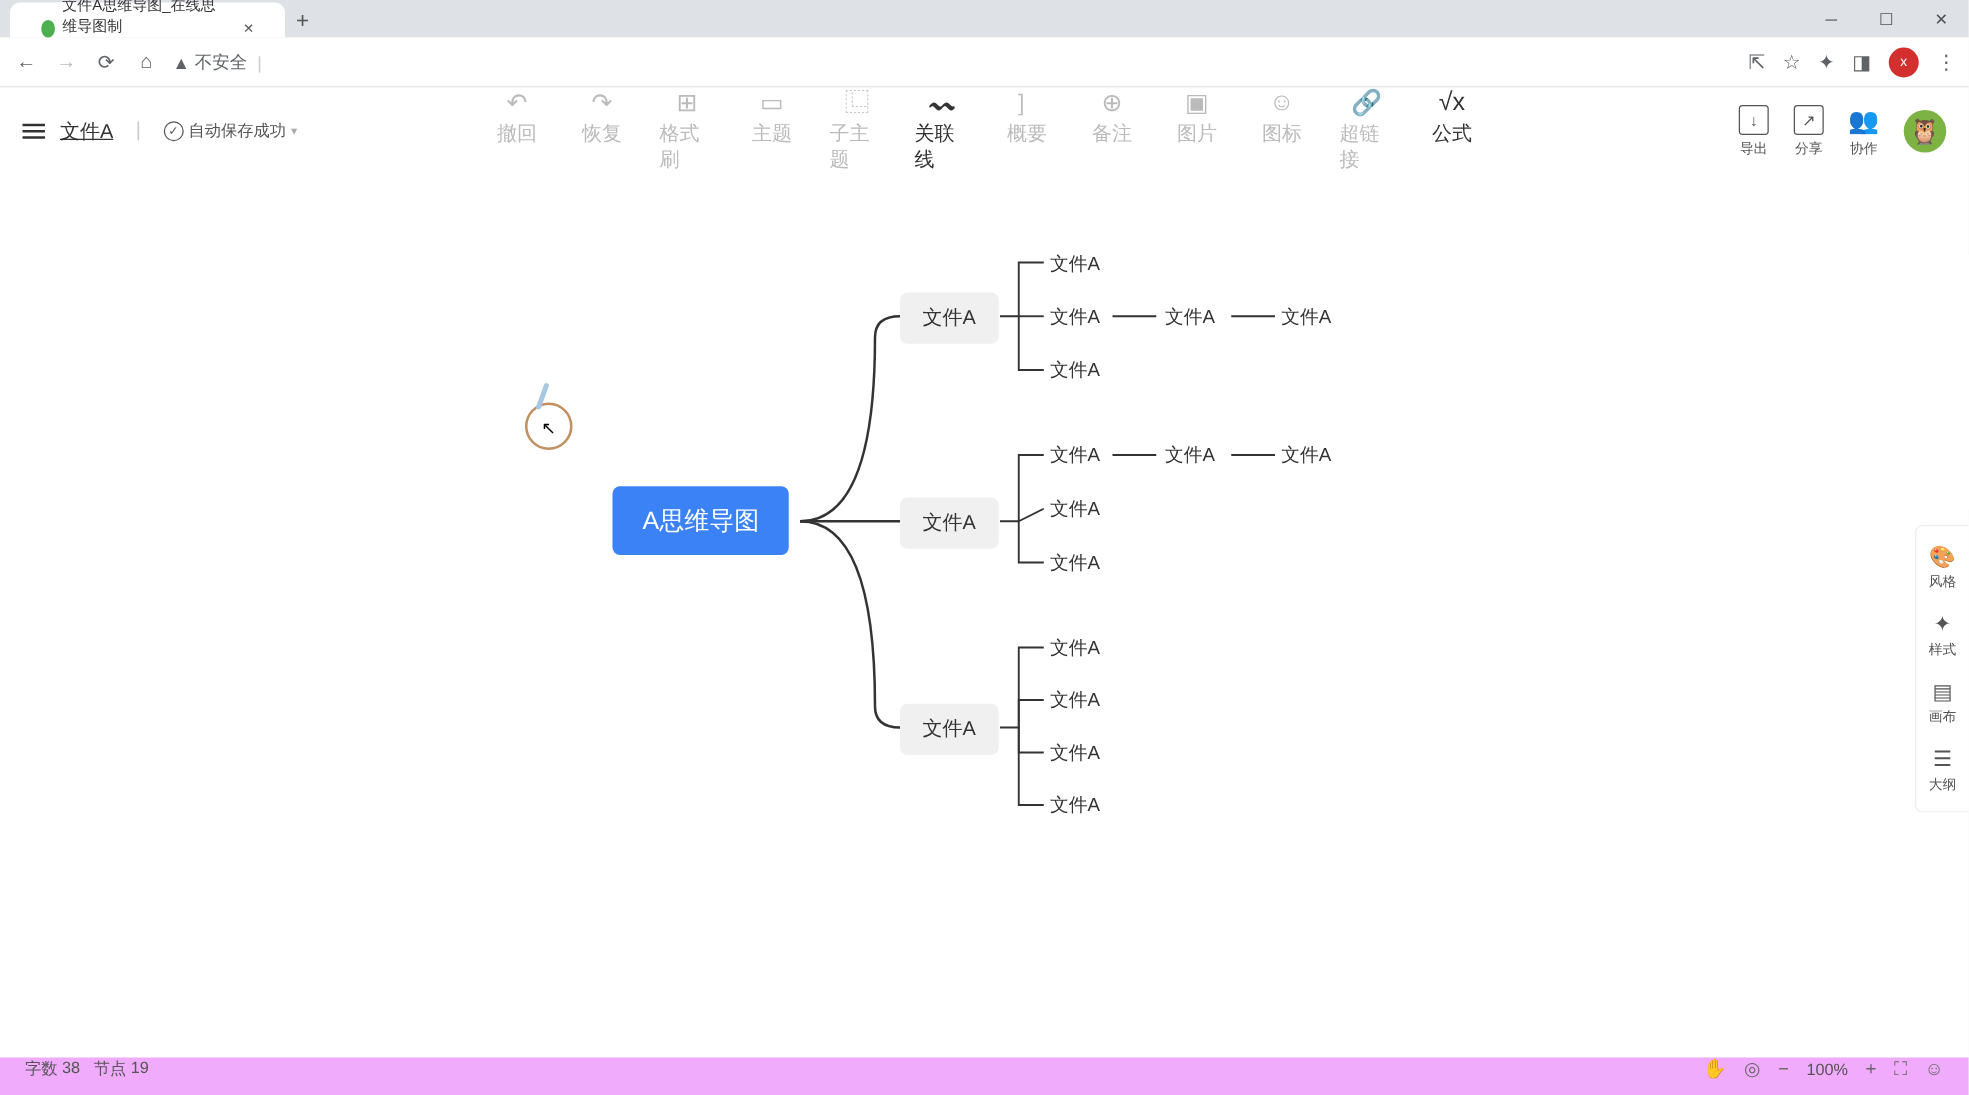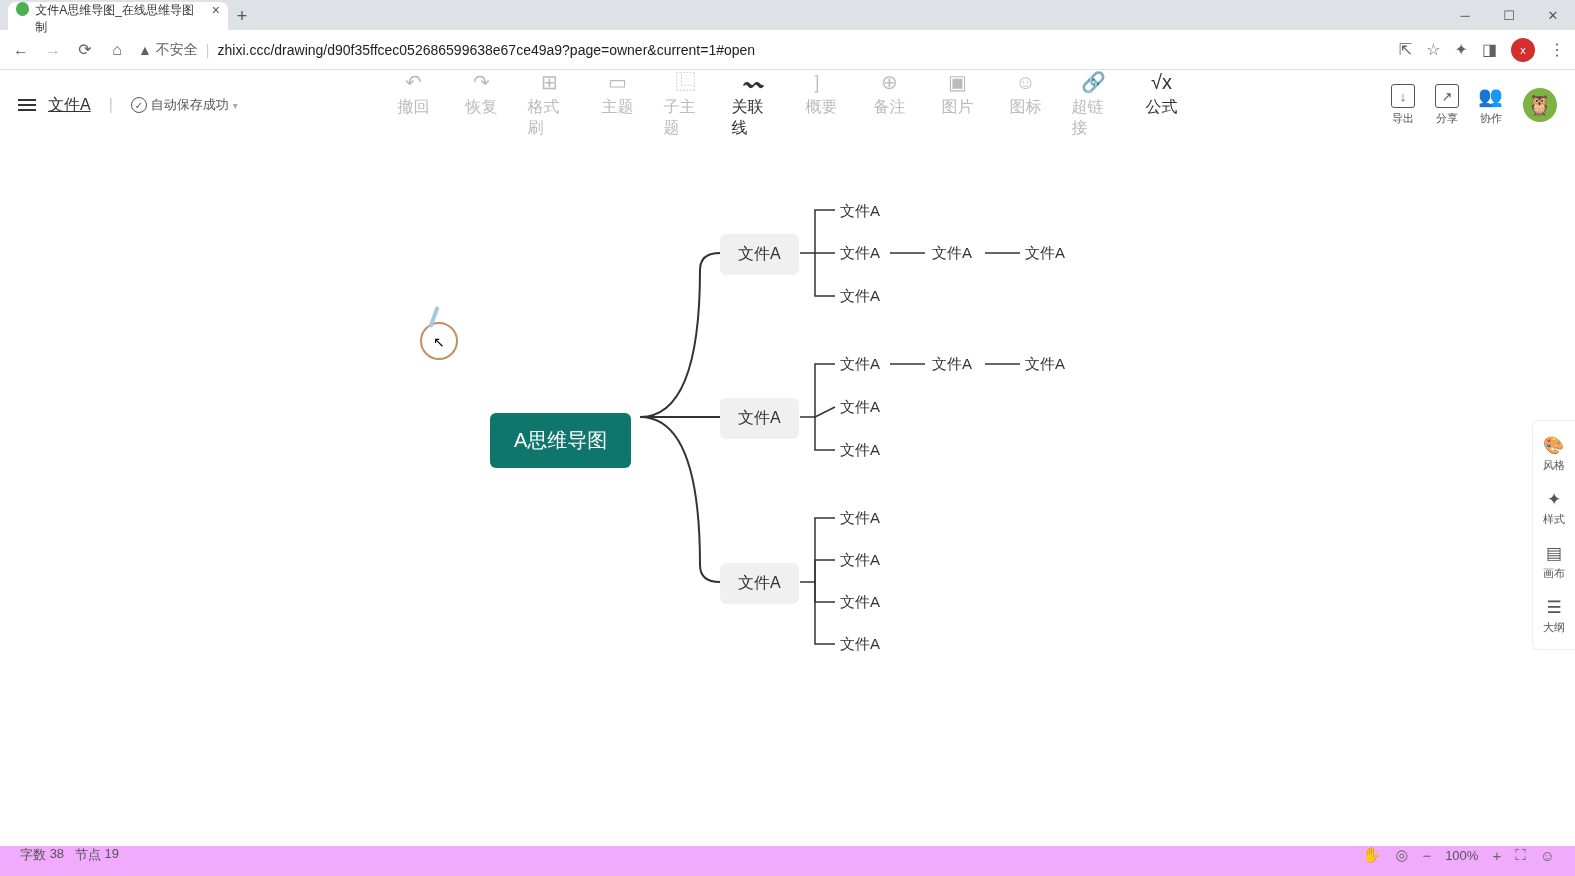--- a/index.html
+++ b/index.html
@@ -1,20 +1,20 @@
 <!DOCTYPE html>
 <html><head>
 <meta charset="utf-8">
 <style>
 * { margin: 0; padding: 0; box-sizing: border-box; font-family: "Microsoft YaHei", Arial, sans-serif; }
 body { width: 1575px; height: 876px; background: #f5f5f5; overflow: hidden; position: relative; }
 
 
 .browser-tabs { height: 30px; background: #dee1e6; display: flex; align-items: flex-end; padding-left: 8px; }
-.tab { height: 28px; background: #fff; border-radius: 8px 8px 0 0; display: flex; align-items: flex-start; padding: 0 8px; font-size: 12px; color: #333; max-width: 220px; gap: 6px; }
+.tab { height: 28px; background: #fff; border-radius: 8px 8px 0 0; display: flex; align-items: flex-end; padding: 0 25px; font-size: 12px; color: #333; max-width: 220px; gap: 6px; }
 .tab-favicon { width: 14px; height: 14px; background: #4caf50; border-radius: 50%; }
 .tab-close { color: #555; font-size: 14px; margin-left: 8px; cursor: pointer; }
 .new-tab { width: 28px; height: 28px; display: flex; align-items: center; justify-content: center; font-size: 18px; color: #555; cursor: pointer; }
 .win-controls { position: absolute; right: 0; top: 0; height: 30px; display: flex; }
 .win-btn { width: 44px; height: 30px; display: flex; align-items: center; justify-content: center; color: #555; font-size: 13px; cursor: pointer; }
 
 .addr-bar { height: 40px; background: #fff; display: flex; align-items: center; padding: 0 10px; gap: 10px; border-bottom: 1px solid #e0e0e0; }
 .nav-btn { width: 22px; height: 22px; display: flex; align-items: center; justify-content: center; color: #5f6368; cursor: pointer; }
 .nav-btn.disabled { color: #bbb; }
 .url-area { flex: 1; display: flex; align-items: center; gap: 8px; font-size: 14px; color: #5f6368; }
@@ -46,21 +46,21 @@
 .right-section { margin-left: auto; display: flex; align-items: center; gap: 20px; }
 .action-btn { display: flex; flex-direction: column; align-items: center; gap: 3px; cursor: pointer; }
 .action-icon { width: 24px; height: 24px; border: 1.5px solid #555; border-radius: 3px; display: flex; align-items: center; justify-content: center; font-size: 13px; color: #555; }
 .action-label { font-size: 11px; color: #555; font-family: Liberation Serif, serif; }
 .user-avatar { width: 34px; height: 34px; border-radius: 50%; background: #7cb342; display: flex; align-items: center; justify-content: center; }
 
 
 .canvas { position: relative; width: 100%; height: calc(100% - 140px - 30px); background: #fff; }
 .mindmap-svg { position: absolute; top: 0; left: 0; }
 .node { position: absolute; font-size: 16px; color: #333; }
-.root-node { background: #0f766e; color: #fff; padding: 14px 24px; border-radius: 6px; font-size: 20px; margin-top: 24px; }
+.root-node { background: #3b82f6; color: #fff; padding: 14px 24px; border-radius: 6px; font-size: 20px; }
 .main-node { background: #f0f0f0; padding: 10px 18px; border-radius: 6px; }
 .child-node { font-size: 15px; }
 
 .cursor-marker { position: absolute; width: 38px; height: 38px; border: 2px solid #c09060; border-radius: 50%; background: rgba(255,255,255,0.3); }
 .cursor-marker::before { content: ''; position: absolute; top: -18px; left: 10px; width: 4px; height: 22px; background: #a8c8e0; border-radius: 2px; transform: rotate(20deg); }
 .cursor-pointer { position: absolute; top: 10px; left: 11px; font-size: 14px; }
 
 
 .right-sidebar { position: absolute; right: 0; top: 280px; background: #fff; border: 1px solid #eee; border-right: none; border-radius: 6px 0 0 6px; padding: 6px 0; display: flex; flex-direction: column; }
 .side-btn { display: flex; flex-direction: column; align-items: center; gap: 2px; padding: 8px 10px; cursor: pointer; }
@@ -90,21 +90,20 @@
 </div>
 
 <div class="addr-bar">
   <div class="nav-btn">←</div>
   <div class="nav-btn disabled">→</div>
   <div class="nav-btn">⟳</div>
   <div class="nav-btn">⌂</div>
   <div class="url-area">
     <span class="url-warn">▲ <span>不安全</span></span>
     <span class="url-sep">|</span>
-    <span class="url-text">zhixi.ccc/drawing/d90f35ffcec052686599638e67ce49a9?page=owner&amp;current=1#open</span>
   </div>
   <div class="addr-right">
     <span class="addr-icon">⇱</span>
     <span class="addr-icon">☆</span>
     <span class="addr-icon">✦</span>
     <span class="addr-icon">◨</span>
     <div class="avatar-red">x</div>
     <span class="addr-icon">⋮</span>
   </div>
 </div>

